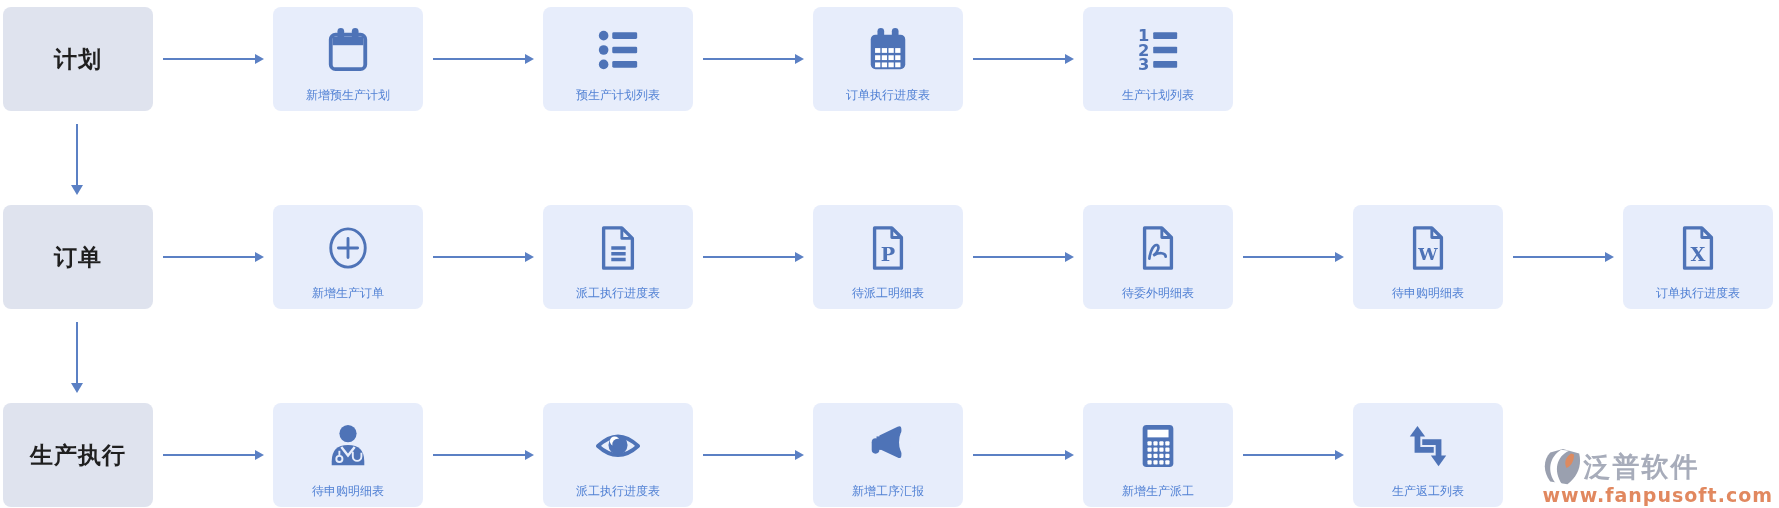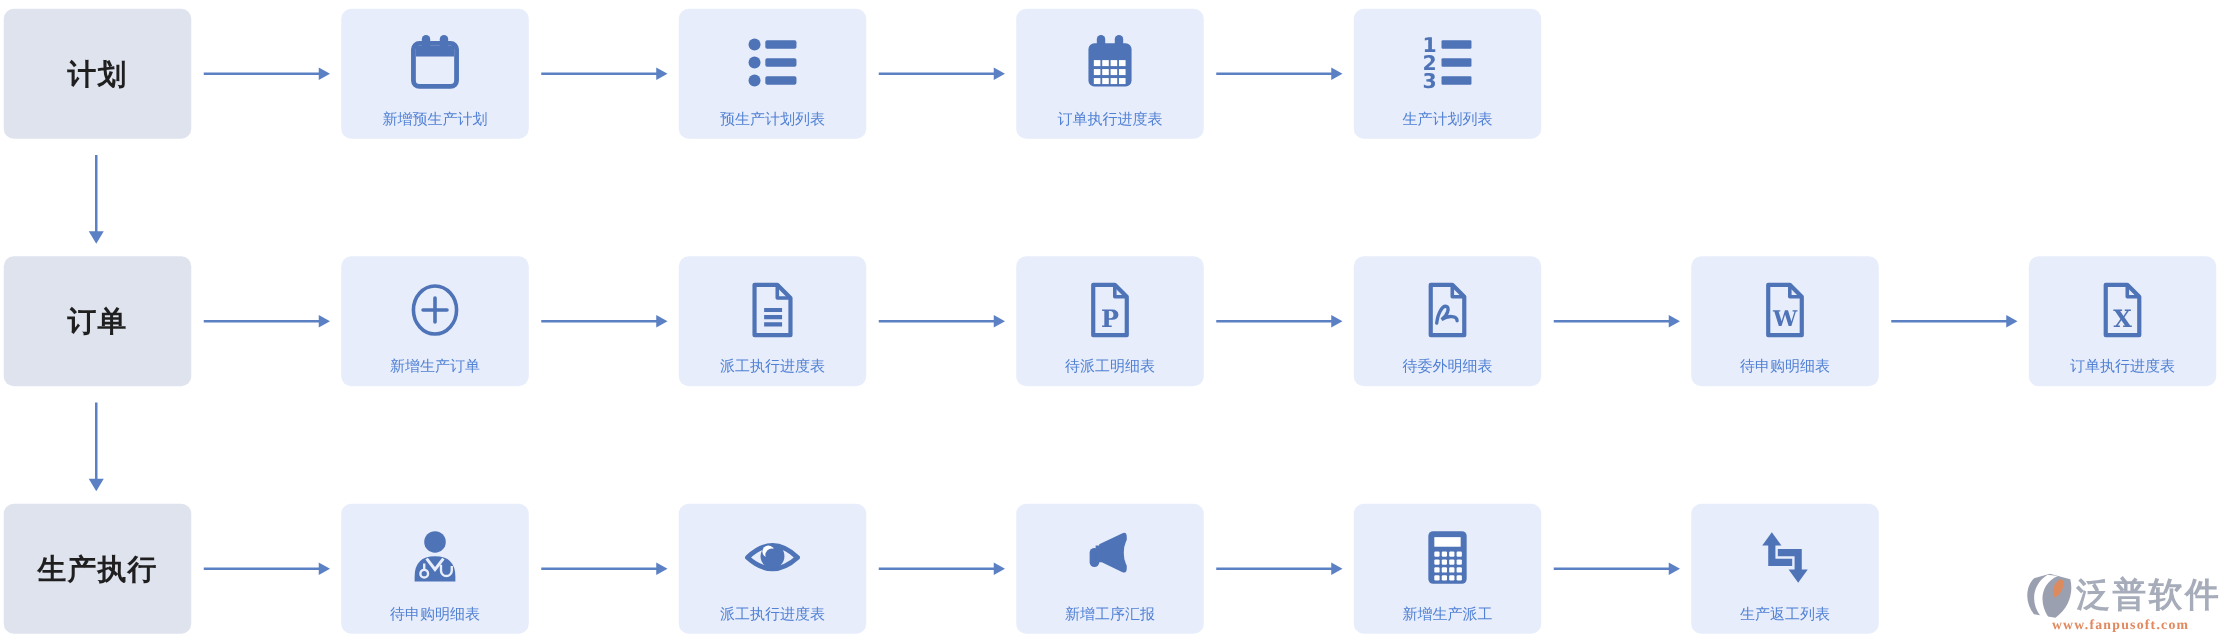--- a/index.html
+++ b/index.html
@@ -58,31 +58,31 @@
   .v-arrow::after{
     content:"";position:absolute;left:-5px;bottom:-9px;width:0;height:0;
     border-top:10px solid var(--arrow);
     border-left:6px solid transparent;border-right:6px solid transparent;
   }
   #v-arrow-1{top:124px;height:62px;}
   #v-arrow-2{top:322px;height:62px;}
 
   .watermark{
     position:absolute;right:2px;bottom:2px;
-    display:flex;flex-direction:column;align-items:center;
+    display:flex;flex-direction:column;align-items:flex-start;
   }
   .wm-top{display:flex;align-items:center;}
   .wm-logo{margin-right:3px;display:flex;}
   .wm-brand{
     font-size:27px;font-weight:bold;color:var(--watermark-text);
     letter-spacing:2px;line-height:1.1;
   }
   .wm-url{
-    font-size:11px;font-weight:bold;color:var(--watermark-url);
-    letter-spacing:1px;margin-top:-2px;padding-right:4px;font-family:Liberation Serif, serif;
+    font-size:19px;font-weight:bold;color:var(--watermark-url);
+    letter-spacing:1px;margin-top:-2px;padding-right:4px;
   }
 </style>
 </head>
 <body>
 
 <div class="flow-row" id="row-plan">
   <div class="box category-box">
     <span>计划</span>
   </div>
 

